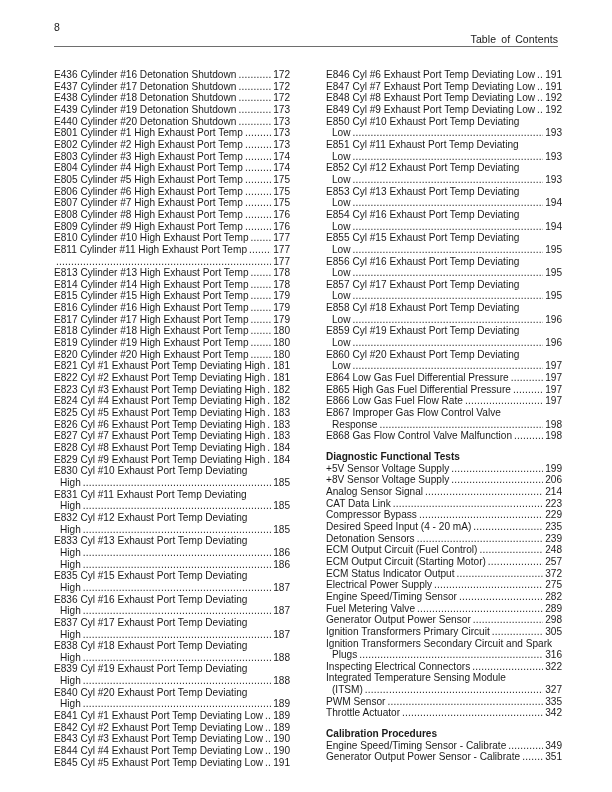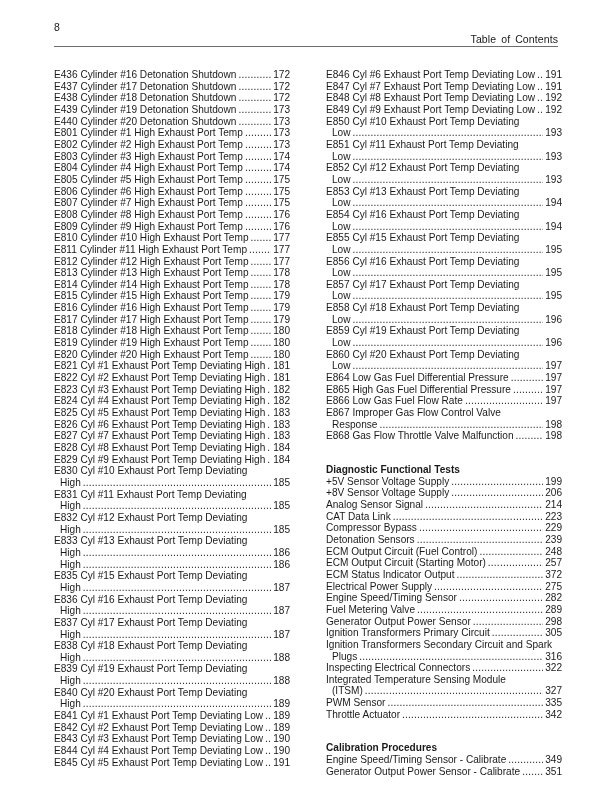--- a/index.html
+++ b/index.html
@@ -13,21 +13,21 @@
   .col-left { left: 54px; }
   .col-right { left: 326px; }
   .entry { display: flex; align-items: flex-end; line-height: 11.65px; }
   .entry .title { white-space: nowrap; }
   .entry .leader { flex: 1; overflow: hidden; white-space: nowrap; margin: 0 2px; letter-spacing: 0.2px; }
   .entry .leader::before { content: "........................................................................................................................................................"; }
   .entry .page { white-space: nowrap; }
   .entry.wrap { flex-wrap: wrap; }
   .entry.wrap .title { width: 100%; white-space: nowrap; }
   .entry.wrap .cont { padding-left: 6px; white-space: nowrap; }
-  .section-head { font-weight: bold; line-height: 11.65px; margin-top: 22px; }
+  .section-head { font-weight: bold; line-height: 11.65px; margin-top: 9px; }
 </style>
 </head>
 <body>
 
 <div class="header">
   <div class="page-num">8</div>
   <div class="header-title">Table of Contents</div>
 </div>
 <div class="rule"></div>
 
@@ -106,21 +106,20 @@
       <span class="title">E810 Cylinder #10 High Exhaust Port Temp</span>
       <span class="leader"></span>
       <span class="page">177</span>
     </div>
     <div class="entry">
       <span class="title">E811 Cylinder #11 High Exhaust Port Temp</span>
       <span class="leader"></span>
       <span class="page">177</span>
     </div>
     <div class="entry">
-      <span class="title">E812 Cylinder #12 High Exhaust Port Temp</span>
       <span class="leader"></span>
       <span class="page">177</span>
     </div>
     <div class="entry">
       <span class="title">E813 Cylinder #13 High Exhaust Port Temp</span>
       <span class="leader"></span>
       <span class="page">178</span>
     </div>
     <div class="entry">
       <span class="title">E814 Cylinder #14 High Exhaust Port Temp</span>
@@ -395,21 +394,21 @@
       <span class="leader"></span>
       <span class="page">197</span>
     </div>
     <div class="entry wrap">
       <span class="title">E867 Improper Gas Flow Control Valve</span>
       <span class="cont">Response</span>
       <span class="leader"></span>
       <span class="page">198</span>
     </div>
     <div class="entry">
-      <span class="title">E868 Gas Flow Throttle Valve Malfunction</span>
+      <span class="title">E868 Gas Flow Control Valve Malfunction</span>
       <span class="leader"></span>
       <span class="page">198</span>
     </div>
     <div class="section-head">Diagnostic Functional Tests</div>
     <div class="entry">
       <span class="title">+5V Sensor Voltage Supply</span>
       <span class="leader"></span>
       <span class="page">199</span>
     </div>
     <div class="entry">
@@ -424,20 +423,25 @@
     </div>
     <div class="entry">
       <span class="title">CAT Data Link</span>
       <span class="leader"></span>
       <span class="page">223</span>
     </div>
     <div class="entry">
       <span class="title">Compressor Bypass</span>
       <span class="leader"></span>
       <span class="page">229</span>
+    </div>
+    <div class="entry">
+      <span class="title">Desired Speed Input (4 - 20 mA)</span>
+      <span class="leader"></span>
+      <span class="page">235</span>
     </div>
     <div class="entry">
       <span class="title">Detonation Sensors</span>
       <span class="leader"></span>
       <span class="page">239</span>
     </div>
     <div class="entry">
       <span class="title">ECM Output Circuit (Fuel Control)</span>
       <span class="leader"></span>
       <span class="page">248</span>

